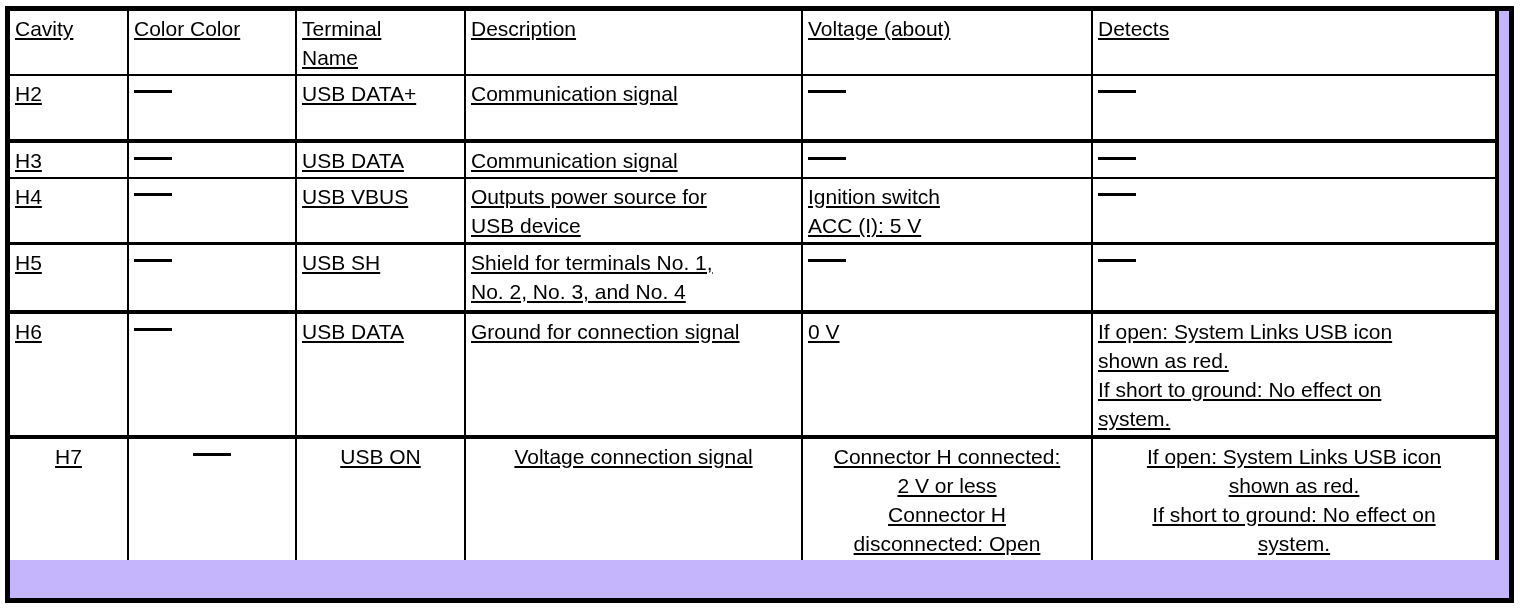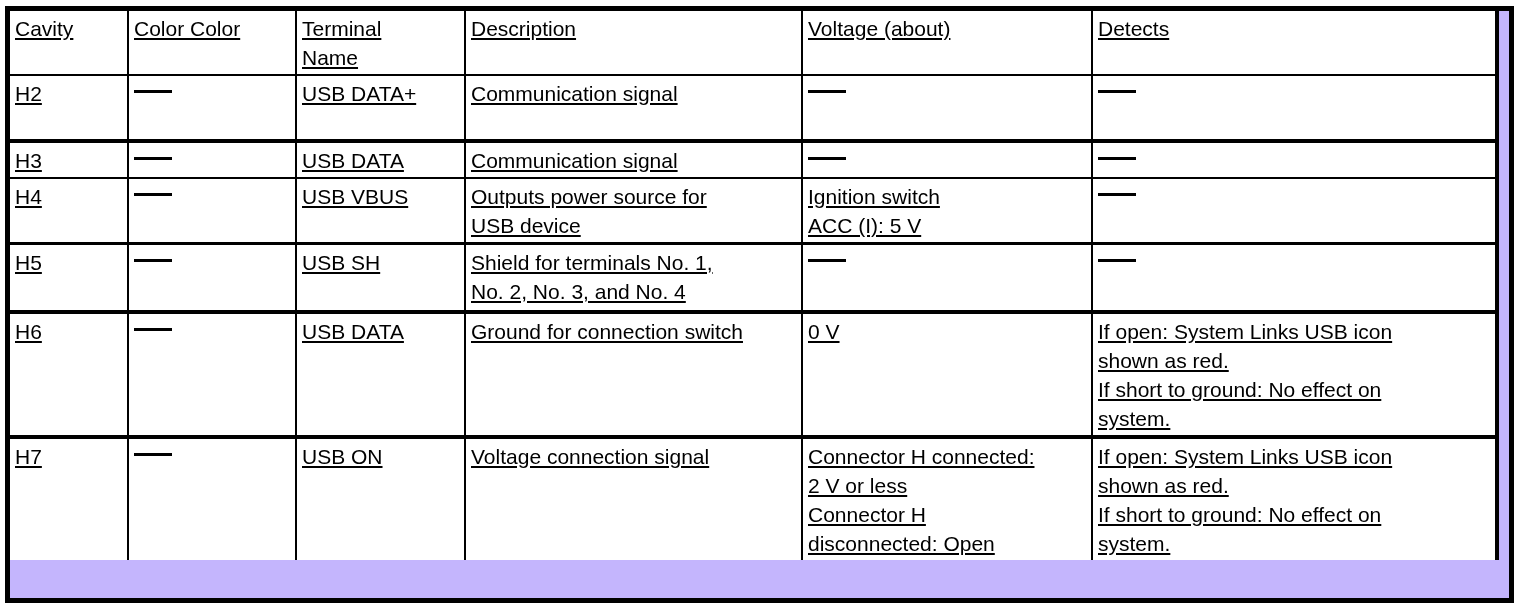--- a/index.html
+++ b/index.html
@@ -32,21 +32,21 @@
     line-height: 29px;
     font-weight: normal;
     padding: 3px 5px 2px 5px;
     white-space: pre-line;
     overflow: hidden;
   }
   
   table.pinout tr > *:first-child { border-left-width: 0; }
   table.pinout thead th { border-top-width: 0; height: 58px; }
   table.pinout tr > *:last-child { border-right-width: 4px; }
-  table.pinout tbody tr:last-child td { border-bottom-width: 0; }
+  table.pinout tbody tr:last-child td { border-bottom-width: 0; text-align: center; }
 
   
   tbody tr:nth-child(1) td { height: 66px; }
   tbody tr:nth-child(2) td { height: 33px; }
   tbody tr:nth-child(3) td { height: 33px; }
   tbody tr:nth-child(4) td { height: 68px; }
   tbody tr:nth-child(5) td { height: 64px; }
   tbody tr:nth-child(6) td { height: 120px; }
   tbody tr:nth-child(7) td { height: 118px; }
 
@@ -128,21 +128,21 @@
           <td>USB SH</td>
           <td>Shield for terminals No. 1,
 No. 2, No. 3, and No. 4</td>
           <td><span class="dash">—</span></td>
           <td><span class="dash">—</span></td>
         </tr>
         <tr>
           <td>H6</td>
           <td><span class="dash">—</span></td>
           <td>USB DATA</td>
-          <td>Ground for connection switch</td>
+          <td>Ground for connection signal</td>
           <td>0 V</td>
           <td>If open: System Links USB icon
 shown as red.
 If short to ground: No effect on
 system.</td>
         </tr>
         <tr>
           <td>H7</td>
           <td><span class="dash">—</span></td>
           <td>USB ON</td>

